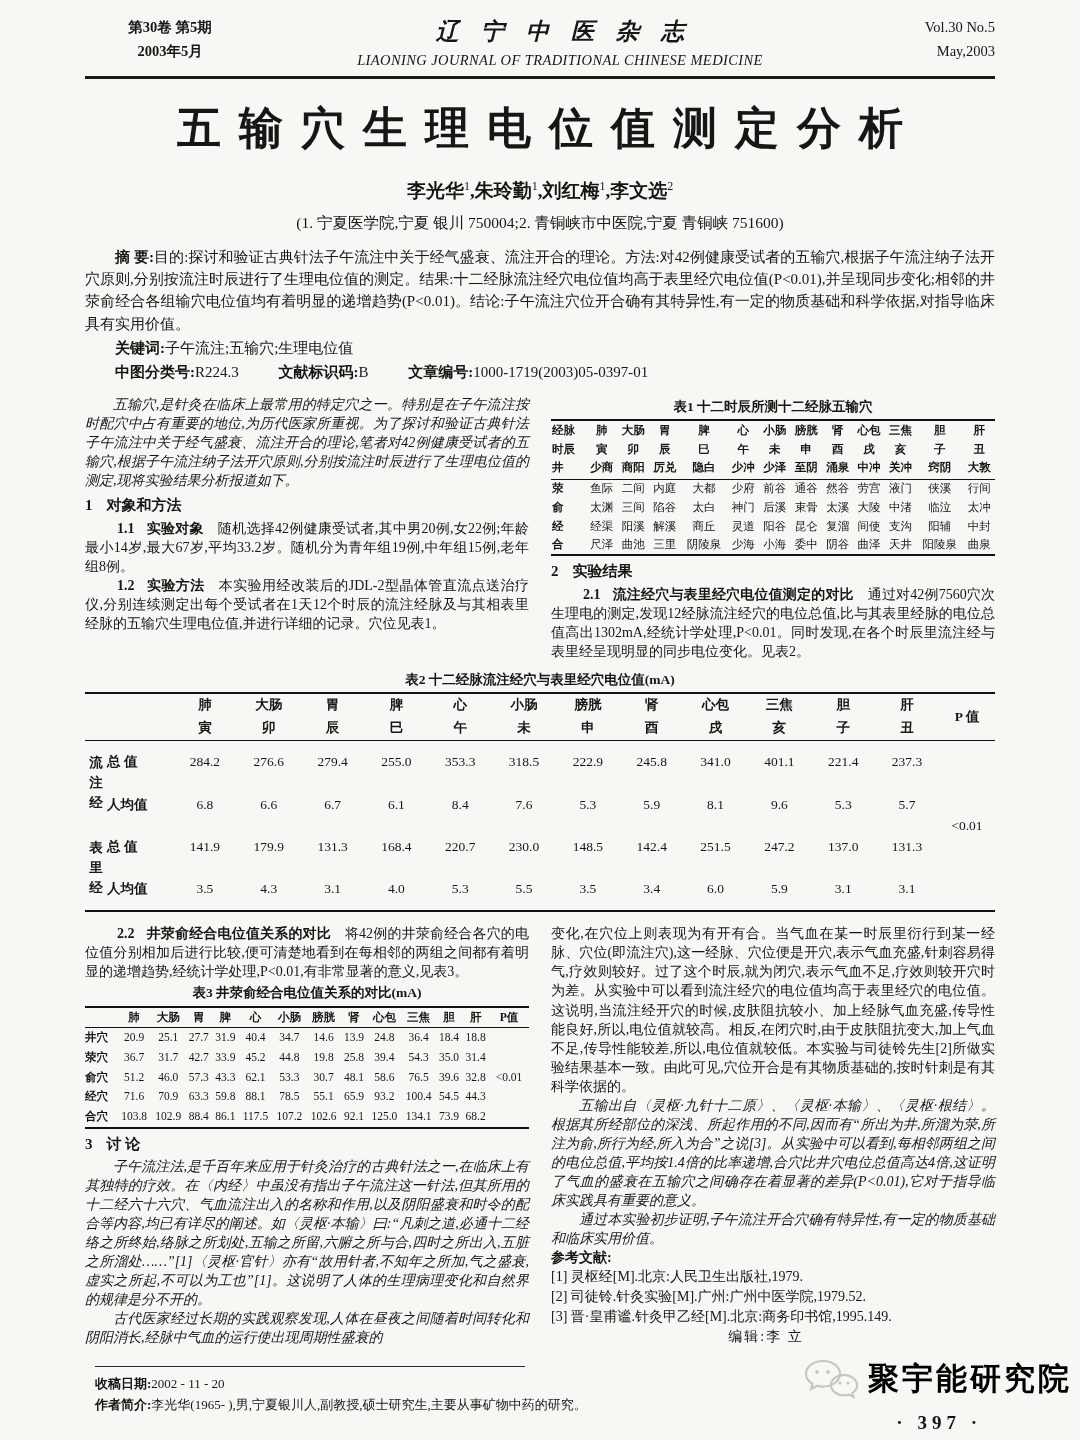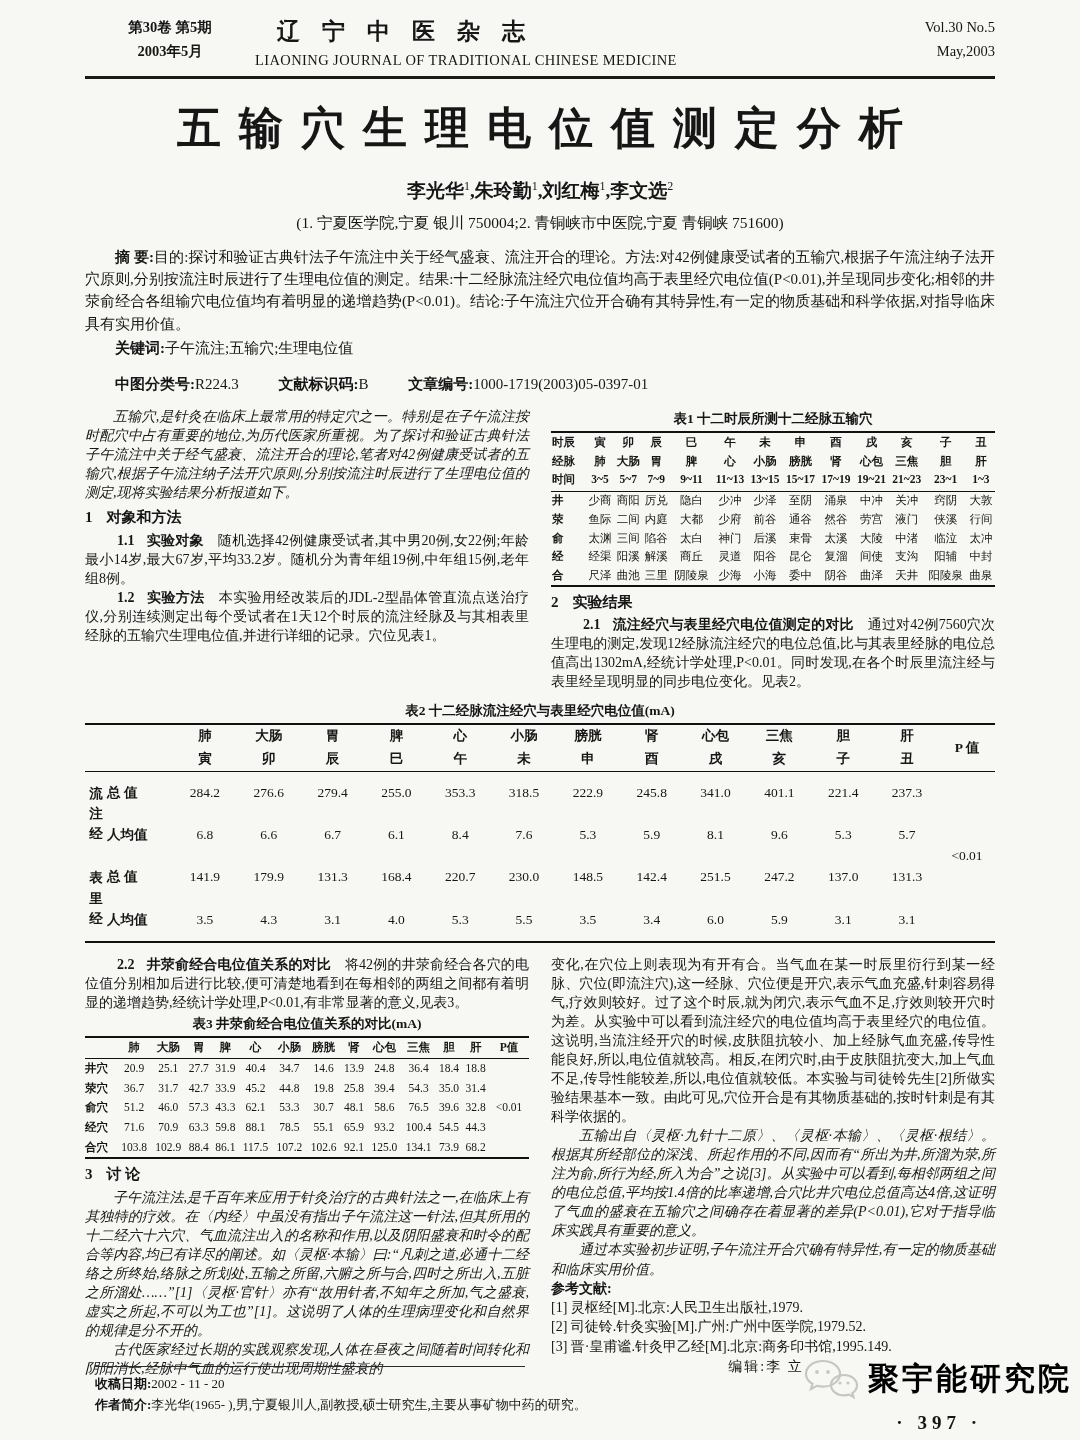--- a/index.html
+++ b/index.html
@@ -6,38 +6,38 @@
   body{
     width:1080px;height:1440px;overflow:hidden;position:relative;
     background:#f7f7f4;color:#161616;
     font-family:"Liberation Serif","DejaVu Serif",serif;
   }
   .page{position:relative;width:100%;height:100%;box-sizing:border-box;padding:16px 85px 0 85px;}
 
   
   .jheader{display:flex;align-items:flex-start;}
   .jh-left{width:170px;text-align:center;font-weight:bold;font-size:14.5px;line-height:1.65;}
-  .jh-center{flex:1;text-align:left;}
+  .jh-center{flex:1;text-align:center;font-style:italic;}
   .jh-title{font-size:23px;font-weight:bold;letter-spacing:22px;padding-left:22px;}
   .jh-sub{font-size:14.5px;margin-top:5px;letter-spacing:.4px;}
   .jh-right{width:130px;text-align:right;font-size:14.5px;line-height:1.65;}
   .rule{border-bottom:3.5px solid #1a1a1a;margin-top:7px;}
 
   
   .title{font-size:44px;font-weight:bold;text-align:center;letter-spacing:18px;padding-left:18px;margin:20px 0 0 0;}
   .authors{text-align:center;font-size:19px;font-weight:bold;margin-top:20px;}
   .authors sup{font-size:12px;font-weight:normal;}
   .affil{text-align:center;font-size:15.5px;margin-top:9px;}
 
   
   .meta{margin:0;font-size:15px;line-height:1.48;text-align:justify;}
   .meta b{font-weight:bold;}
   .abstract{margin-top:12px;text-indent:2em;}
   .kw{text-indent:2em;margin-top:2px;}
-  .clc{text-indent:2em;margin-top:14px;}
+  .clc{text-indent:2em;margin-top:2px;}
   .clc .gap{margin-left:36px;}
 
   
   .cols{display:flex;gap:22px;margin-top:12px;}
   .col{flex:1;font-size:14px;line-height:1.36;text-align:justify;min-width:0;}
   .col p{margin:0;}
   .indent{text-indent:2em;font-style:italic;}
   .sec{font-size:15px;font-weight:bold;margin:5px 0 3px 0;}
   .sec .num{margin-right:14px;}
   .ih{font-weight:bold;}
@@ -122,64 +122,49 @@
     <div class="col">
       <p class="indent">五输穴,是针灸在临床上最常用的特定穴之一。特别是在子午流注按时配穴中占有重要的地位,为历代医家所重视。为了探讨和验证古典针法子午流注中关于经气盛衰、流注开合的理论,笔者对42例健康受试者的五输穴,根据子午流注纳子法开穴原则,分别按流注时辰进行了生理电位值的测定,现将实验结果分析报道如下。</p>
       <h3 class="sec"><span class="num">1</span><span>对象和方法</span></h3>
       <p><span class="ih"><span class="num">1.1</span><span class="it">实验对象</span></span><span>随机选择42例健康受试者,其中男20例,女22例;年龄最小14岁,最大67岁,平均33.2岁。随机分为青年组19例,中年组15例,老年组8例。</span></p>
       <p><span class="ih"><span class="num">1.2</span><span class="it">实验方法</span></span><span>本实验用经改装后的JDL-2型晶体管直流点送治疗仪,分别连续测定出每个受试者在1天12个时辰的流注经脉及与其相表里经脉的五输穴生理电位值,并进行详细的记录。穴位见表1。</span></p>
     </div>
     <div class="col">
       <div class="tcap">表1  十二时辰所测十二经脉五输穴</div>
       <table id="table1">
           <tbody>
+            <tr>
+              <td>经脉</td>
+              <td>肺</td>
+              <td>大肠</td>
+              <td>胃</td>
+              <td>脾</td>
+              <td>心</td>
+              <td>小肠</td>
+              <td>膀胱</td>
+              <td>肾</td>
+              <td>心包</td>
+              <td>三焦</td>
+              <td>胆</td>
+              <td>肝</td>
+            </tr>
             <tr>
               <td>时辰</td>
               <td>寅</td>
               <td>卯</td>
               <td>辰</td>
               <td>巳</td>
               <td>午</td>
               <td>未</td>
               <td>申</td>
               <td>酉</td>
               <td>戌</td>
               <td>亥</td>
               <td>子</td>
               <td>丑</td>
-            </tr>
-            <tr>
-              <td>经脉</td>
-              <td>肺</td>
-              <td>大肠</td>
-              <td>胃</td>
-              <td>脾</td>
-              <td>心</td>
-              <td>小肠</td>
-              <td>膀胱</td>
-              <td>肾</td>
-              <td>心包</td>
-              <td>三焦</td>
-              <td>胆</td>
-              <td>肝</td>
-            </tr>
-            <tr>
-              <td>时间</td>
-              <td>3~5</td>
-              <td>5~7</td>
-              <td>7~9</td>
-              <td>9~11</td>
-              <td>11~13</td>
-              <td>13~15</td>
-              <td>15~17</td>
-              <td>17~19</td>
-              <td>19~21</td>
-              <td>21~23</td>
-              <td>23~1</td>
-              <td>1~3</td>
             </tr>
             <tr>
               <td>井</td>
               <td>少商</td>
               <td>商阳</td>
               <td>厉兑</td>
               <td>隐白</td>
               <td>少冲</td>
               <td>少泽</td>
               <td>至阴</td>

